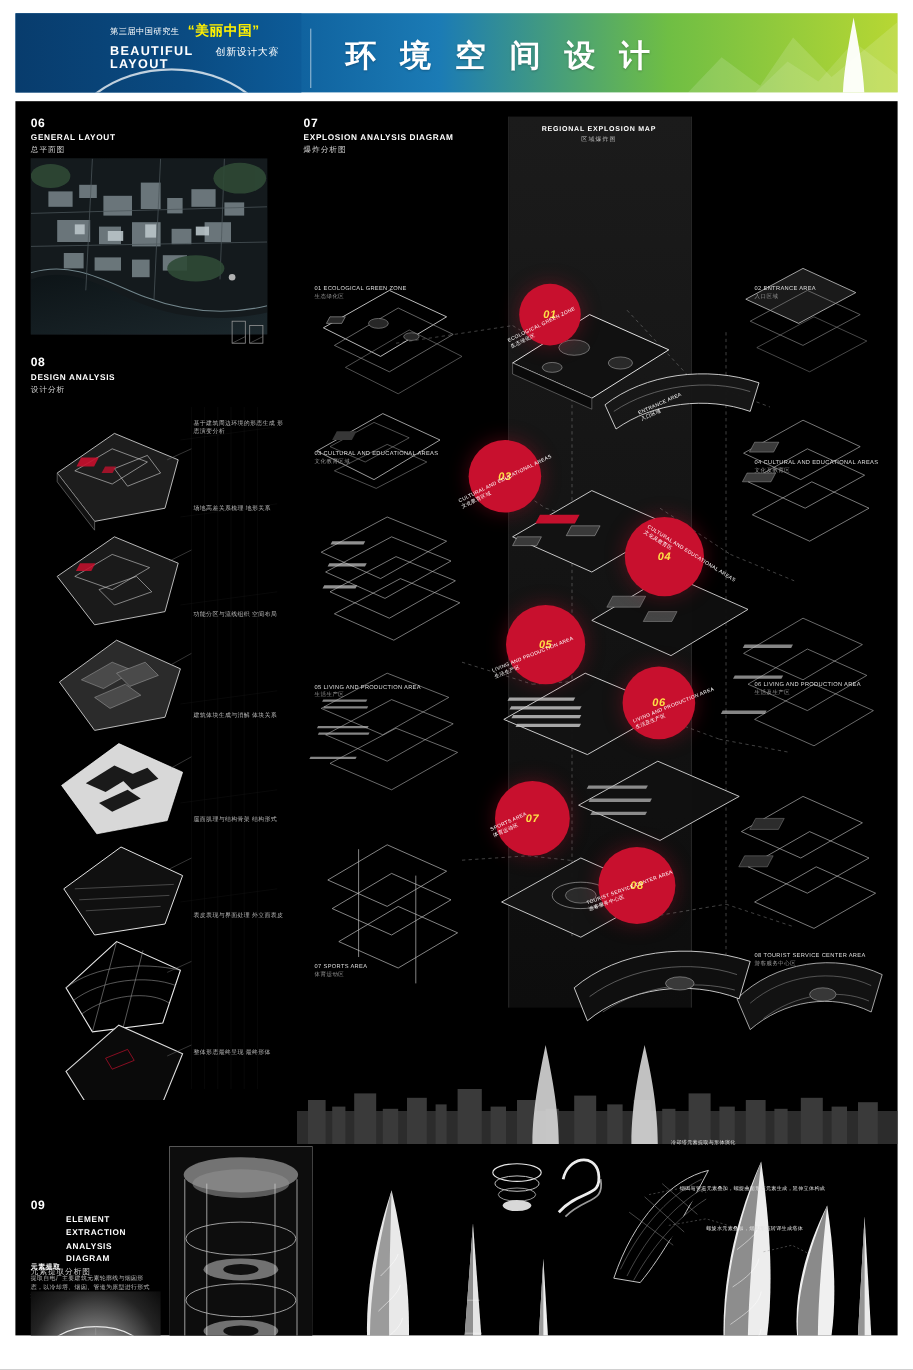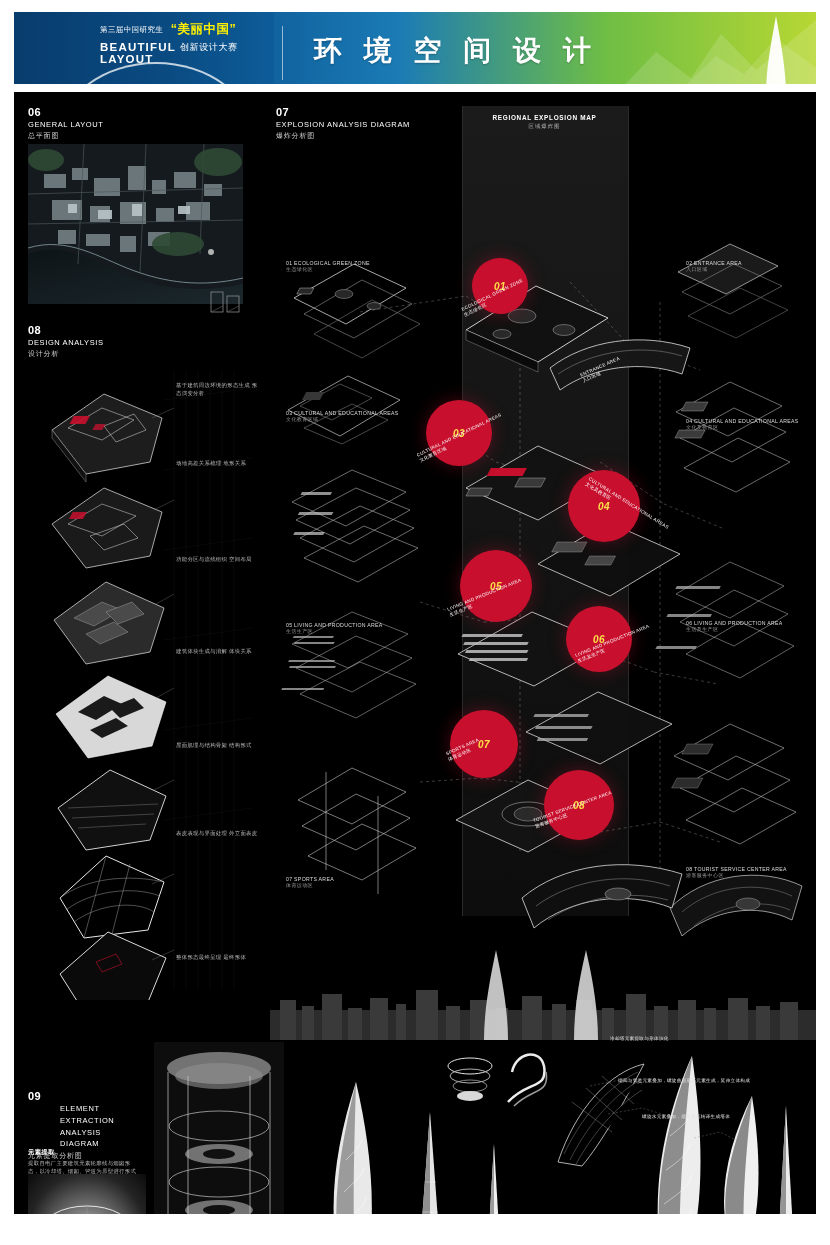--- a/index.html
+++ b/index.html
@@ -74,21 +74,21 @@
   }
   .logo-en {
     font-size: 11.5px;
     font-weight: bold;
     letter-spacing: 1.2px;
     margin-top: 3px;
   }
   .logo-en .l2 { display:block; }
   .logo-sub {
     position: absolute;
-    left: 166px; top: 29px;
+    left: 182px; top: 29px;
     font-size: 9px;
     letter-spacing: 0.6px;
     color: #ffffff;
     text-align: right;
   }
   .logo-divider {
     position: absolute;
     left: 268px; top: 14px;
     width: 1px; height: 54px;
     background: rgba(255,255,255,0.55);
@@ -122,21 +122,21 @@
 
   .sec-num {
     color: #ffffff;
     font-size: 11px;
     font-weight: bold;
     letter-spacing: 0.5px;
   }
   .sec-en {
     color: #ffffff;
     font-size: 7.5px;
-    font-weight: normal;
+    font-weight: bold;
     letter-spacing: 0.6px;
     margin-top: 2px;
   }
   .sec-cn {
     color: #cfcfcf;
     font-size: 7px;
     letter-spacing: 0.8px;
     margin-top: 2px;
   }
   .tiny {

